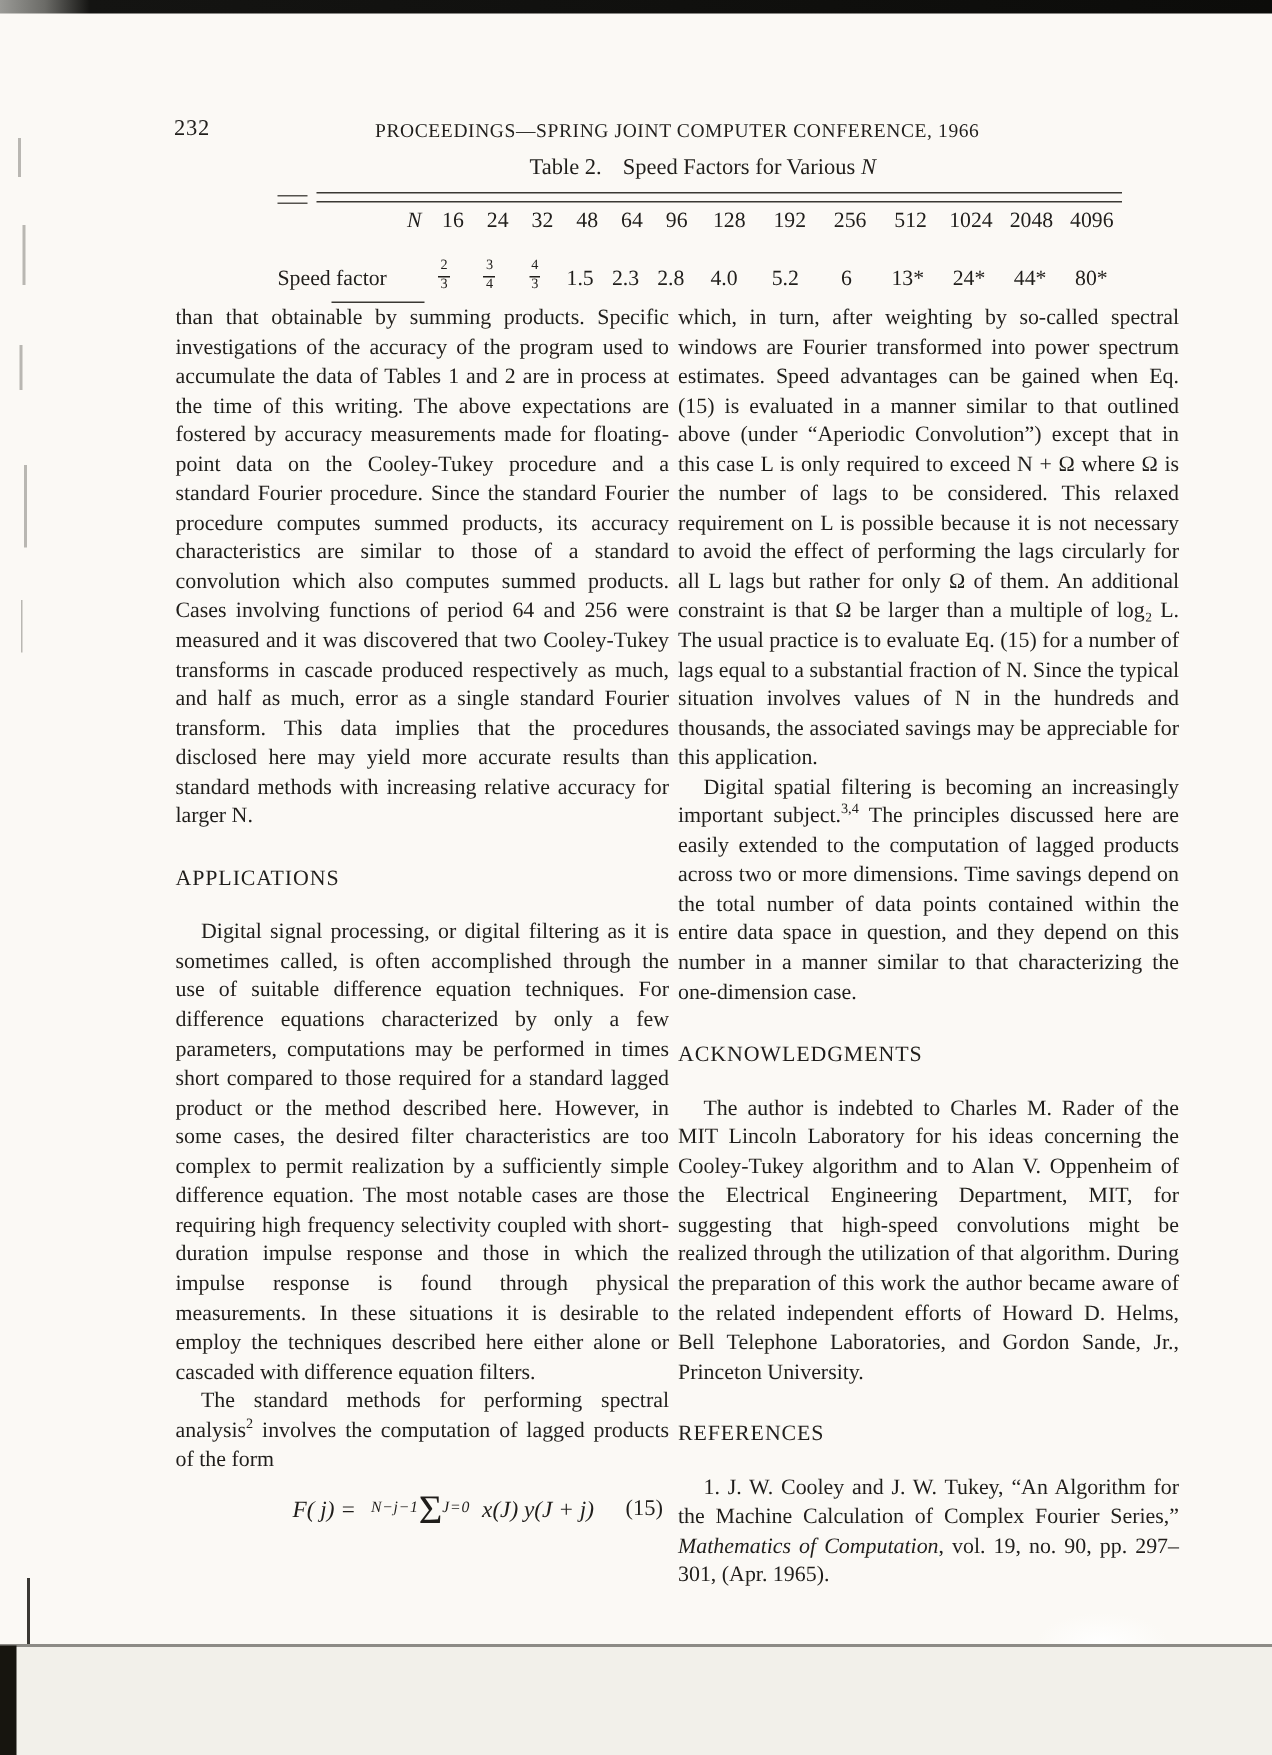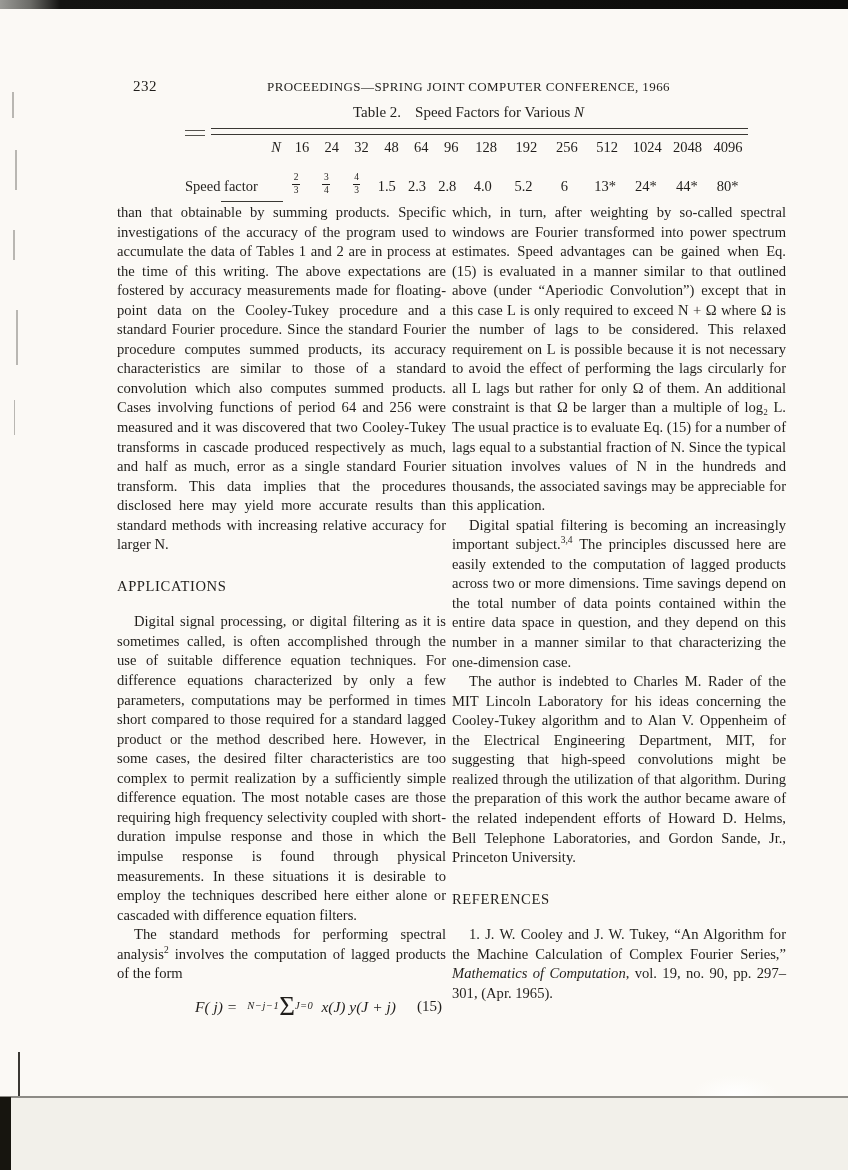--- a/index.html
+++ b/index.html
@@ -18,21 +18,21 @@
   }
   .edge-mark{position:absolute;background:#b9b7b2;}
   .bottom-line{position:absolute;left:0;top:1096px;width:848px;height:2px;background:#8d8b86;}
   .bottom-area{position:absolute;left:0;top:1098px;width:848px;height:72px;background:#f2f0ea;}
   .bottom-black-bar{position:absolute;left:0;top:1097px;width:11px;height:73px;background:#17150f;}
   .left-tick{position:absolute;left:18px;top:1052px;width:2px;height:44px;background:#3a3834;}
   .curl{position:absolute;left:690px;top:1075px;width:90px;height:21px;
         background:radial-gradient(ellipse at 50% 100%, #ffffff 0%, #fbf9f5 70%);}
 
   
-  .header-row{position:absolute;left:132px;top:78px;width:673px;height:18px;}
+  .header-row{position:absolute;left:115px;top:78px;width:673px;height:18px;}
   .page-number{position:absolute;left:1px;top:0;font-size:15px;letter-spacing:.5px;}
   .running-head{position:absolute;left:0;right:0;text-align:center;top:1px;
     font-size:13px;font-weight:400;letter-spacing:.4px;}
 
   
   .table-block{position:absolute;left:117px;top:104px;width:673px;}
   .table-title{text-align:center;font-size:15px;margin:0 0 7px 30px;}
   .table-title .tn{font-style:italic;}
   .table-title .tlabel{margin-right:14px;}
   .rule-wrap{position:relative;margin-left:68px;width:563px;height:5px;}
@@ -167,18 +167,19 @@
         <span class="lim">J=0</span>
       </span>
       <span class="eq-body">x(J) y(J + j)</span>
       <span class="eq-number">(15)</span>
     </div>
   </div>
 
   <div class="col col-right">
     <p>which, in turn, after weighting by so-called spectral windows are Fourier transformed into power spectrum estimates. Speed advantages can be gained when Eq. (15) is evaluated in a manner similar to that outlined above (under “Aperiodic Convolution”) except that in this case L is only required to exceed N + Ω where Ω is the number of lags to be considered. This relaxed requirement on L is possible because it is not necessary to avoid the effect of performing the lags circularly for all L lags but rather for only Ω of them. An additional constraint is that Ω be larger than a multiple of log₂ L. The usual practice is to evaluate Eq. (15) for a number of lags equal to a substantial fraction of N. Since the typical situation involves values of N in the hundreds and thousands, the associated savings may be appreciable for this application.</p>
     <p class="indent"><span>Digital spatial filtering is becoming an increasingly important subject.</span><sup>3,4</sup><span> The principles discussed here are easily extended to the computation of lagged products across two or more dimensions. Time savings depend on the total number of data points contained within the entire data space in question, and they depend on this number in a manner similar to that characterizing the one-dimension case.</span></p>
+    <div class="section-heading">ACKNOWLEDGMENTS</div>
     <p class="indent">The author is indebted to Charles M. Rader of the MIT Lincoln Laboratory for his ideas concerning the Cooley-Tukey algorithm and to Alan V. Oppenheim of the Electrical Engineering Department, MIT, for suggesting that high-speed convolutions might be realized through the utilization of that algorithm. During the preparation of this work the author became aware of the related independent efforts of Howard D. Helms, Bell Telephone Laboratories, and Gordon Sande, Jr., Princeton University.</p>
     <div class="section-heading">REFERENCES</div>
     <p class="indent"><span>1.  J. W. Cooley and J. W. Tukey, “An Algorithm for the Machine Calculation of Complex Fourier Series,” </span><span class="italic">Mathematics of Computation</span><span>, vol. 19, no. 90, pp. 297–301, (Apr. 1965).</span></p>
   </div>
 
 </div>
 
 </body></html>

